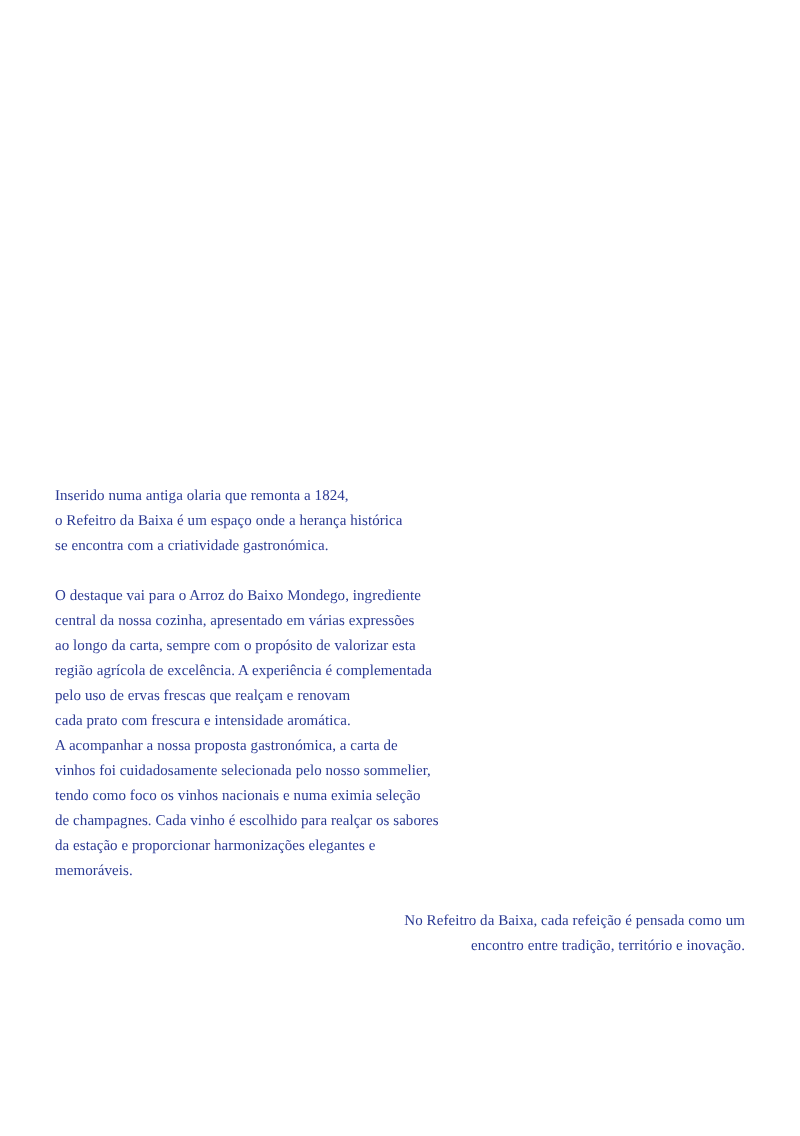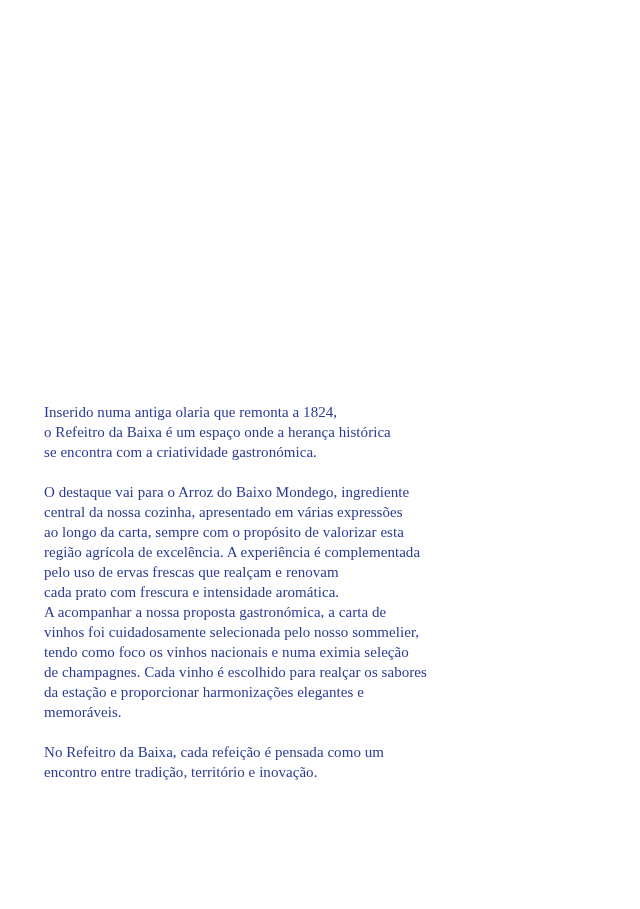--- a/index.html
+++ b/index.html
@@ -28,31 +28,32 @@
     height: 386px;
   }
 
   .content {
     padding-left: 44px;
     padding-right: 44px;
   }
 
   .para {
     color: #2b3a94;
-    font-size: 15px;
+    font-size: 12px;
     line-height: 20px;
     letter-spacing: 0.05px;
-    margin: 16px 0 20px 0;
+    margin: 0 0 20px 0;
     white-space: pre-line;
     font-weight: 400;
     -webkit-font-smoothing: antialiased;
   }
 
   .para:last-child {
     margin-bottom: 0;
+    text-align: right;
   }
 </style>
 </head>
 <body>
 
 <div class="page">
 
   <div class="top-spacer"></div>
 
   <div class="content">

